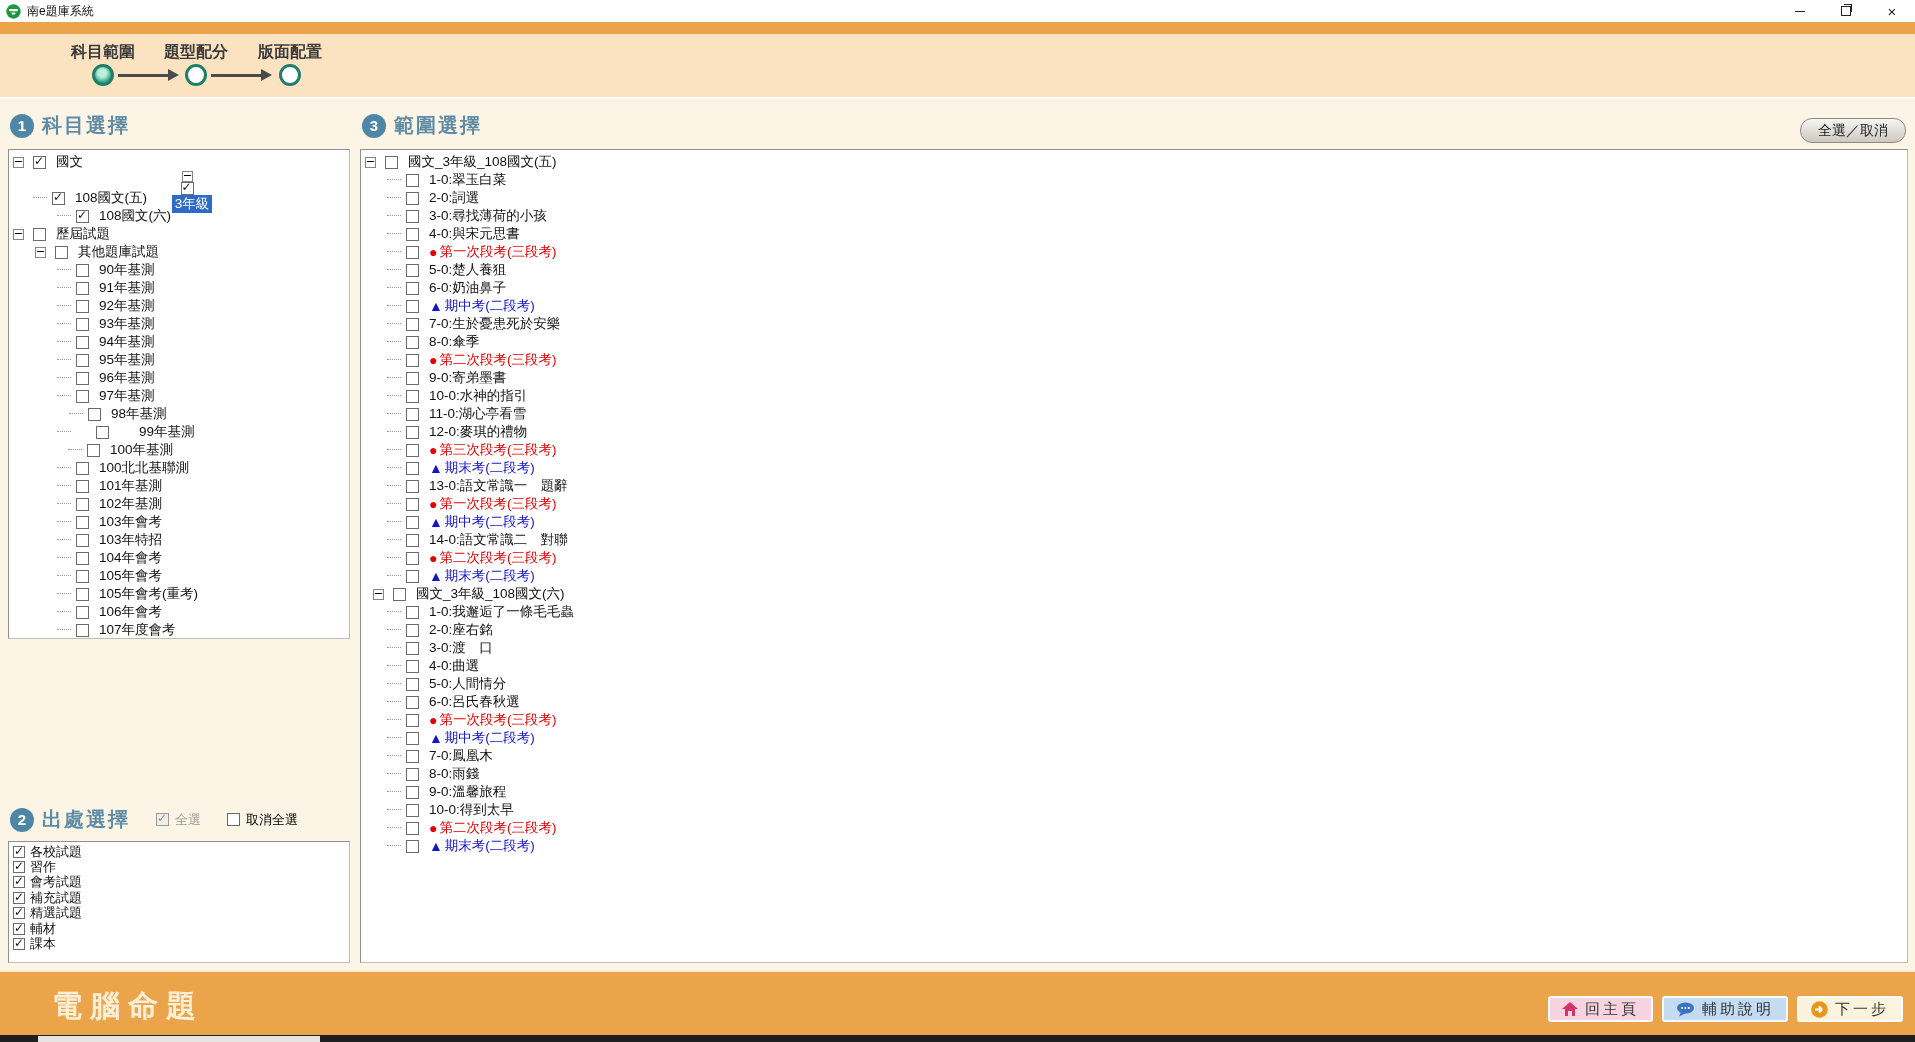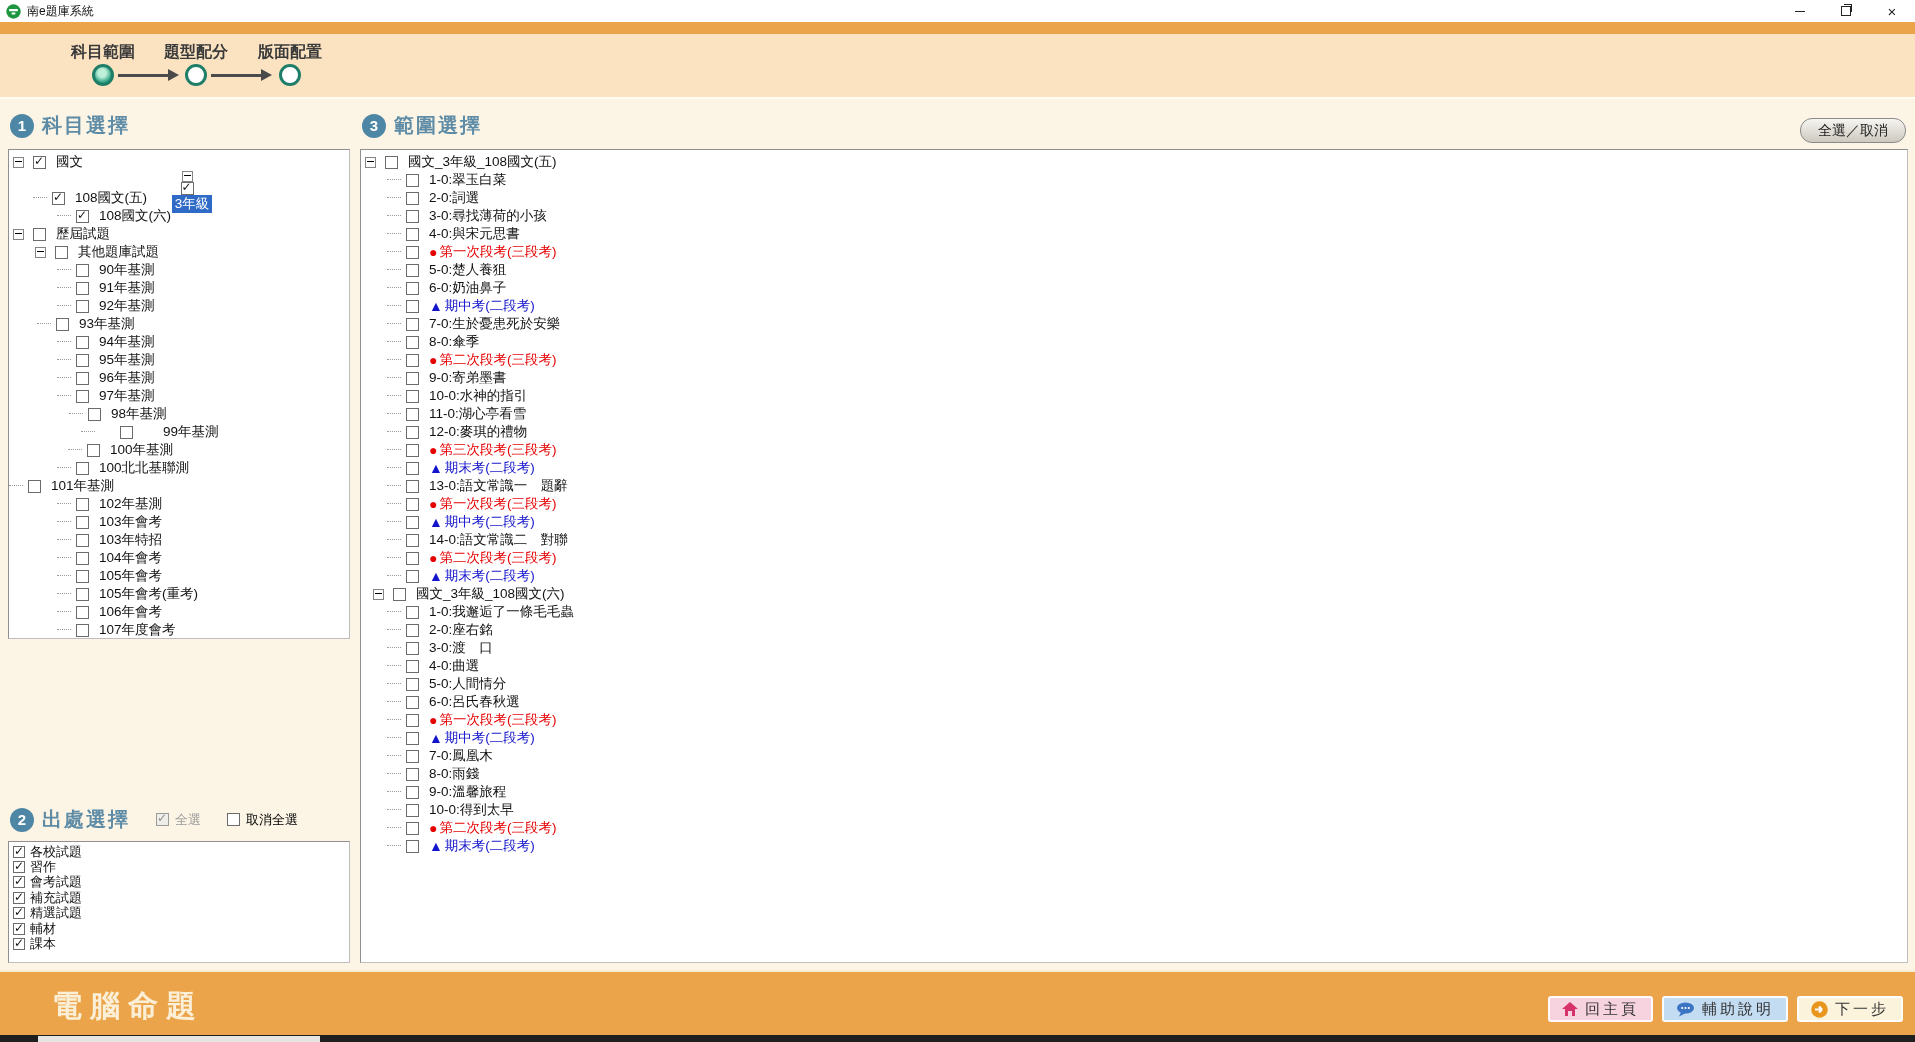--- a/index.html
+++ b/index.html
@@ -162,21 +162,21 @@
       <div class="tree-row" style="padding-left: 48px;">
         <span class="dots"></span>
         <span class="cb"></span>
         <span class="node-label">91年基測</span>
       </div>
       <div class="tree-row" style="padding-left: 48px;">
         <span class="dots"></span>
         <span class="cb"></span>
         <span class="node-label">92年基測</span>
       </div>
-      <div class="tree-row" style="padding-left: 28px; align-items: center;">
+      <div class="tree-row" style="padding-left: 48px; align-items: center;">
         <span class="dots"></span>
         <span class="cb"></span>
         <span class="node-label">93年基測</span>
       </div>
       <div class="tree-row" style="padding-left: 48px;">
         <span class="dots"></span>
         <span class="cb"></span>
         <span class="node-label">94年基測</span>
       </div>
       <div class="tree-row" style="padding-left: 48px;">
@@ -192,36 +192,36 @@
       <div class="tree-row" style="padding-left: 48px;">
         <span class="dots"></span>
         <span class="cb"></span>
         <span class="node-label">97年基測</span>
       </div>
       <div class="tree-row" style="padding-left: 60px;">
         <span class="dots"></span>
         <span class="cb"></span>
         <span class="node-label">98年基測</span>
       </div>
-      <div class="tree-row" style="padding-left: 72px; gap: 20px;">
+      <div class="tree-row" style="padding-left: 48px; gap: 20px;">
         <span class="dots"></span>
         <span class="cb"></span>
         <span class="node-label">99年基測</span>
       </div>
       <div class="tree-row" style="padding-left: 59px;">
         <span class="dots"></span>
         <span class="cb"></span>
         <span class="node-label">100年基測</span>
       </div>
       <div class="tree-row" style="padding-left: 48px;">
         <span class="dots"></span>
         <span class="cb"></span>
         <span class="node-label">100北北基聯測</span>
       </div>
-      <div class="tree-row" style="">
+      <div class="tree-row" style="padding-left: 48px;">
         <span class="dots"></span>
         <span class="cb"></span>
         <span class="node-label">101年基測</span>
       </div>
       <div class="tree-row" style="padding-left: 48px;">
         <span class="dots"></span>
         <span class="cb"></span>
         <span class="node-label">102年基測</span>
       </div>
       <div class="tree-row" style="padding-left: 48px;">

